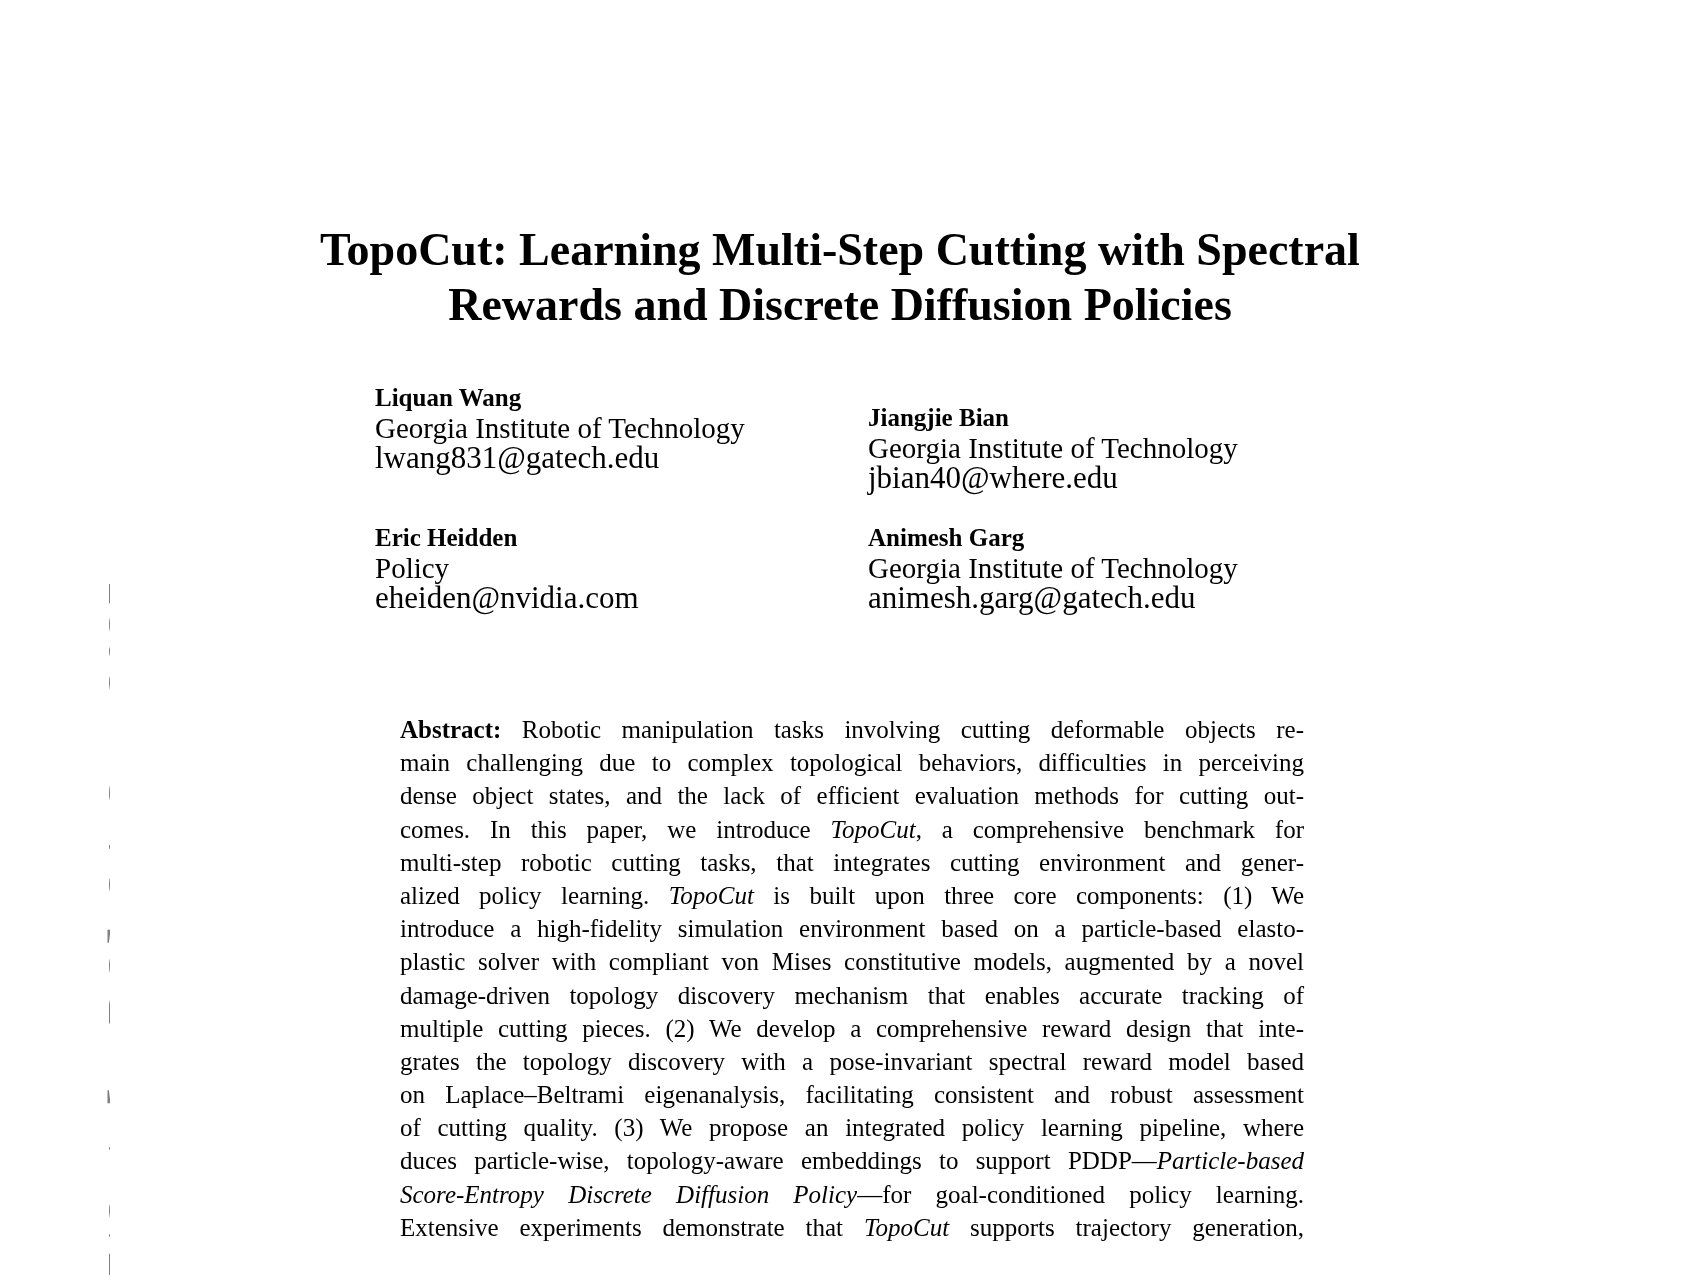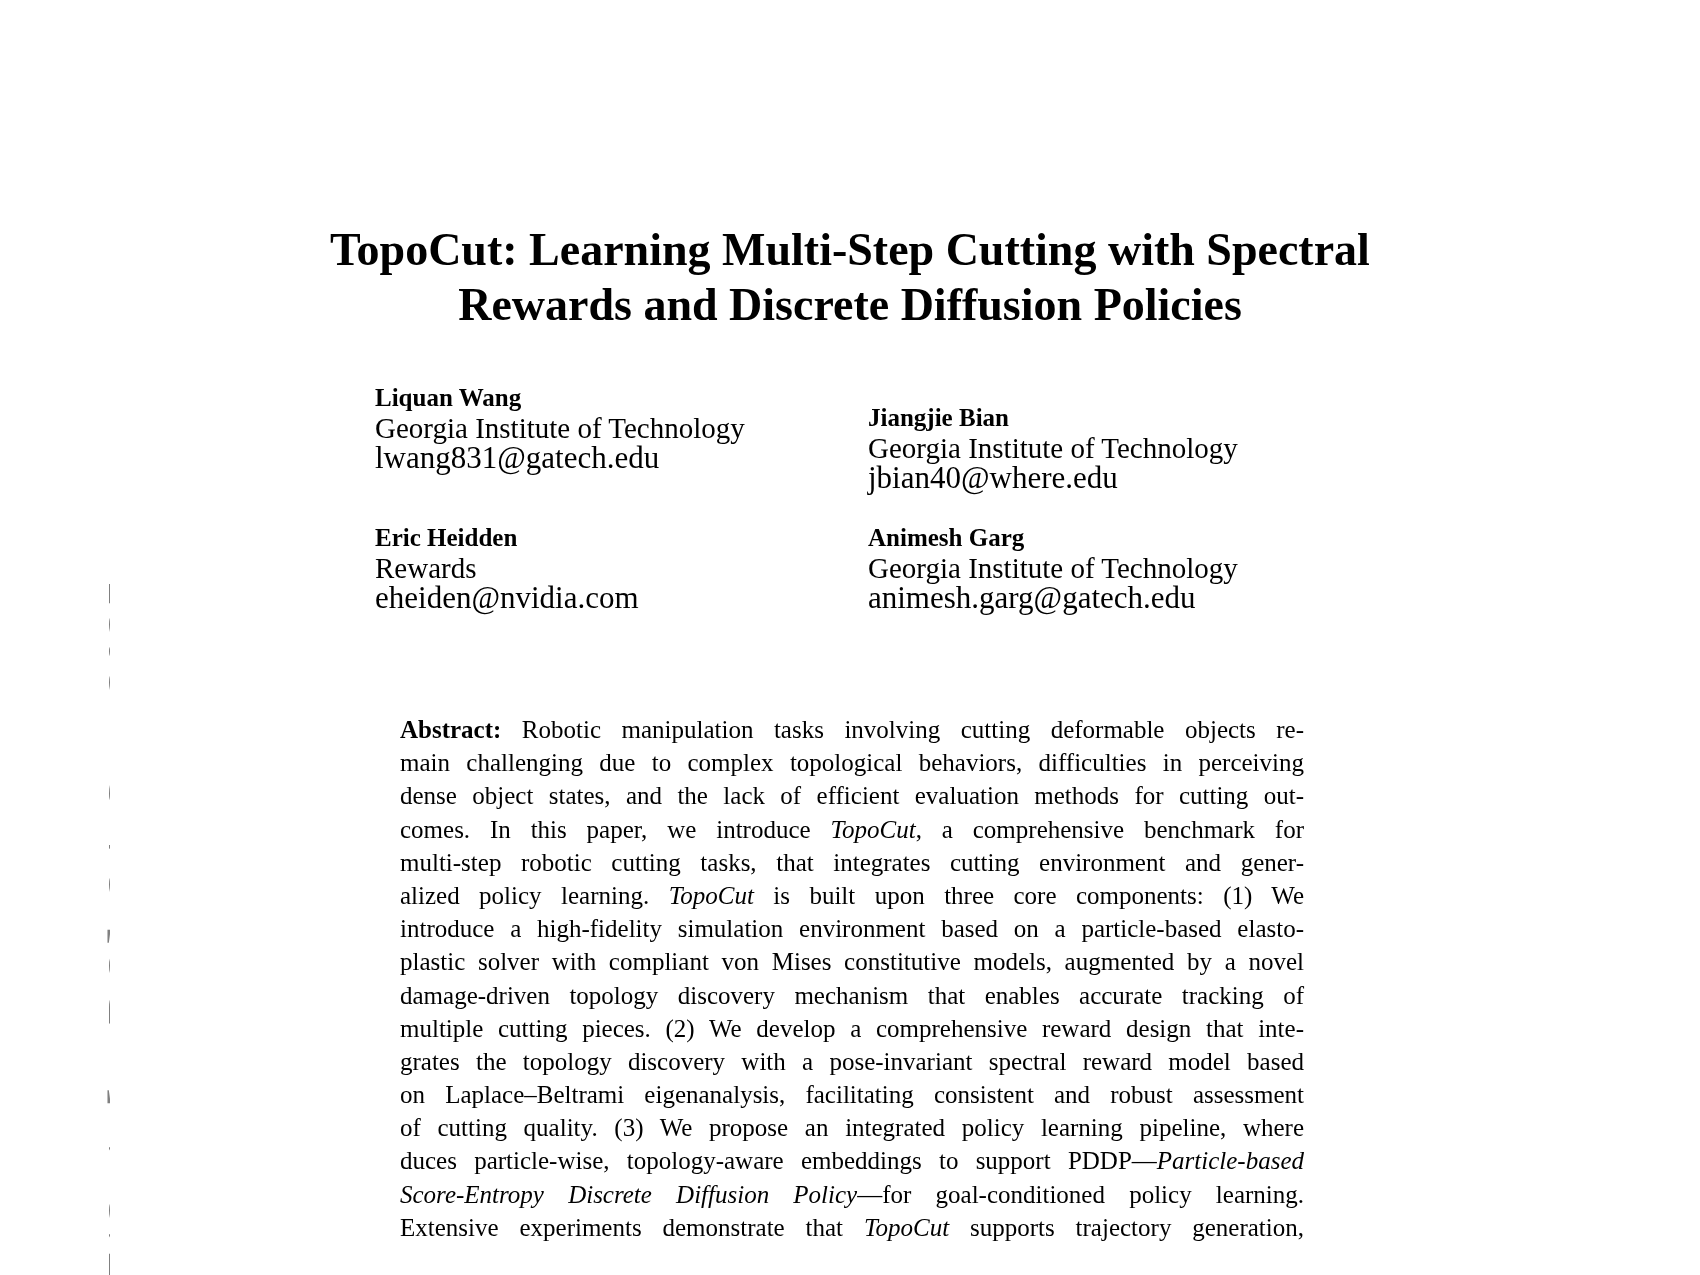--- a/index.html
+++ b/index.html
@@ -31,21 +31,21 @@
       transform: rotate(-90deg);
       white-space: nowrap;
       font-family: "Liberation Serif", serif;
       font-size: 58px;
       color: #808080;
       letter-spacing: 0px;
       word-spacing: 14px;
     }
     .title {
       position: absolute;
-      left: 250px;
+      left: 240px;
       width: 1200px;
       top: 222px;
       text-align: center;
       font-weight: bold;
       font-size: 46px;
       line-height: 55px;
     }
     .title-line { display: block; }
     .author {
       position: absolute;
@@ -110,21 +110,21 @@
   <span class="author-affil">Georgia Institute of Technology</span>
   <span class="author-email">lwang831@gatech.edu</span>
 </div>
 <div class="author" id="author-2">
   <span class="author-name">Jiangjie Bian</span>
   <span class="author-affil">Georgia Institute of Technology</span>
   <span class="author-email">jbian40@where.edu</span>
 </div>
 <div class="author" id="author-3">
   <span class="author-name">Eric Heidden</span>
-  <span class="author-affil">Rewards</span>
+  <span class="author-affil">Policy</span>
   <span class="author-email">eheiden@nvidia.com</span>
 </div>
 <div class="author" id="author-4">
   <span class="author-name">Animesh Garg</span>
   <span class="author-affil">Georgia Institute of Technology</span>
   <span class="author-email">animesh.garg@gatech.edu</span>
 </div>
 
 <div class="abstract" id="abstract">
     <span class="abstract-line" style="white-space: normal;"><span class="abstract-label">Abstract:</span><span> Robotic manipulation tasks involving cutting deformable objects re-</span></span>

